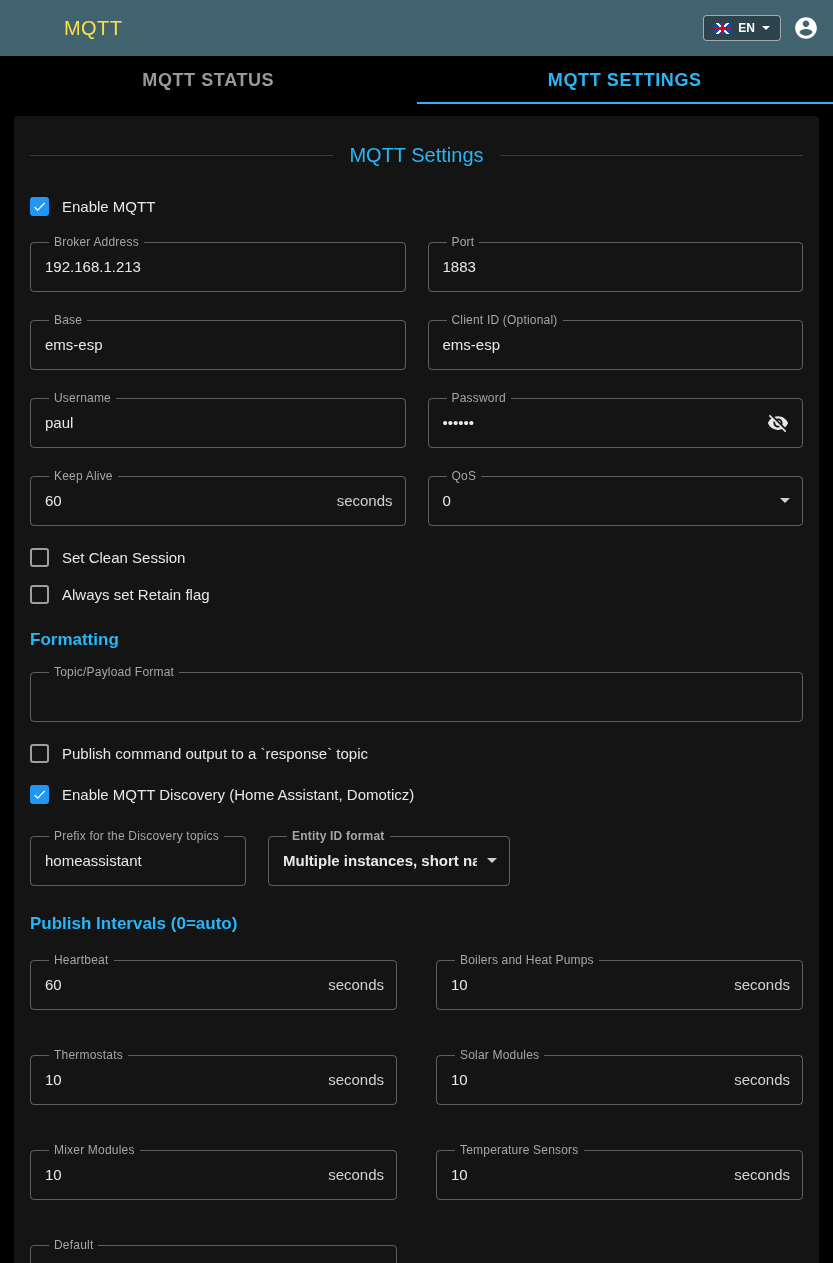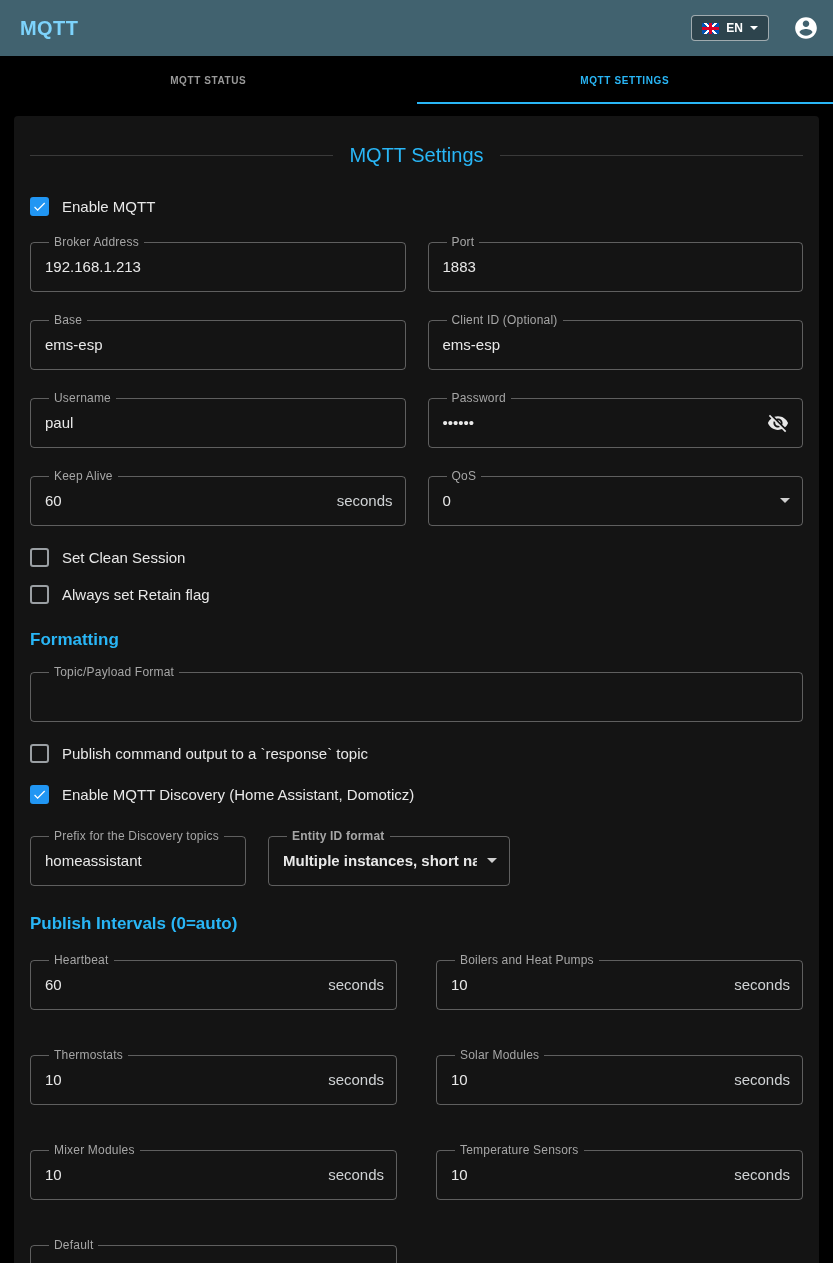--- a/index.html
+++ b/index.html
@@ -1,39 +1,39 @@
 <!DOCTYPE html>
 <html><head>
 <meta charset="utf-8">
 <style>
   * { box-sizing: border-box; margin: 0; padding: 0; }
   html,body { background:#000; font-family:"Liberation Sans", sans-serif; }
   body { width:833px; min-height:1263px; margin:0 auto; color:#e8e8e8; }
 
   
   .appbar { height:56px; background:#41626f; display:flex; align-items:center; padding:0 14px 0 20px; }
-  .appbar-title { color:#7dd3fc; font-size:20px; font-weight:700; letter-spacing:.4px; }
-  .appbar-right { margin-left:auto; display:flex; align-items:center; gap:24px;justify-content:flex-end; }
+  .appbar-title { color:#fde047; font-size:20px; font-weight:400; letter-spacing:.4px;margin-left:44px; }
+  .appbar-right { margin-left:auto; display:flex; align-items:center; gap:12px;justify-content:flex-end; }
   .lang-btn { display:flex; align-items:center; gap:7px; border:1px solid rgba(255,255,255,.55); border-radius:4px;
               background:rgba(0,0,0,.30); padding:5px 10px; color:#fff; font-size:12px; font-weight:700; cursor:pointer; }
   .flag { width:17px; height:11px; border-radius:1px;
           background:
             linear-gradient(to bottom, transparent 37%, #d80027 37%, #d80027 63%, transparent 63%),
             linear-gradient(to right, transparent 41%, #d80027 41%, #d80027 59%, transparent 59%),
             linear-gradient(45deg, transparent 44%, #fff 44%, #fff 56%, transparent 56%),
             linear-gradient(-45deg, transparent 44%, #fff 44%, #fff 56%, transparent 56%),
             #0052b4; }
   .caret-down { width:0; height:0; border-left:4px solid transparent; border-right:4px solid transparent; border-top:4px solid #fff; }
   .avatar-btn { width:26px; height:26px; cursor:pointer; display:flex; align-items:center; justify-content:center; }
   .avatar-btn svg { width:26px; height:26px; fill:#fff; }
 
   
   .tabs { display:flex; background:#000; height:48px; }
   .tab { flex:1; position:relative; display:flex; align-items:center; justify-content:center;
-         color:#9a9a9a; font-size:10px; font-weight:600; letter-spacing:.6px; cursor:pointer; }
+         color:#9a9a9a; font-size:18px; font-weight:600; letter-spacing:.6px; cursor:pointer; }
   .tab.active { color:#29b6f6; }
   .tab-indicator { position:absolute; left:0; right:0; bottom:0; height:2px; background:#29b6f6; }
 
   
   .card { margin:12px 14px 0; background:#141414; border-radius:4px; padding-bottom:14px; }
 
   .title-row { display:flex; align-items:center; gap:16px; padding:28px 16px 0; }
   .title-row .line { flex:1; height:1px; background:#3a3a3a; }
   .page-title { color:#29b6f6; font-size:20px; font-weight:400; }
 

